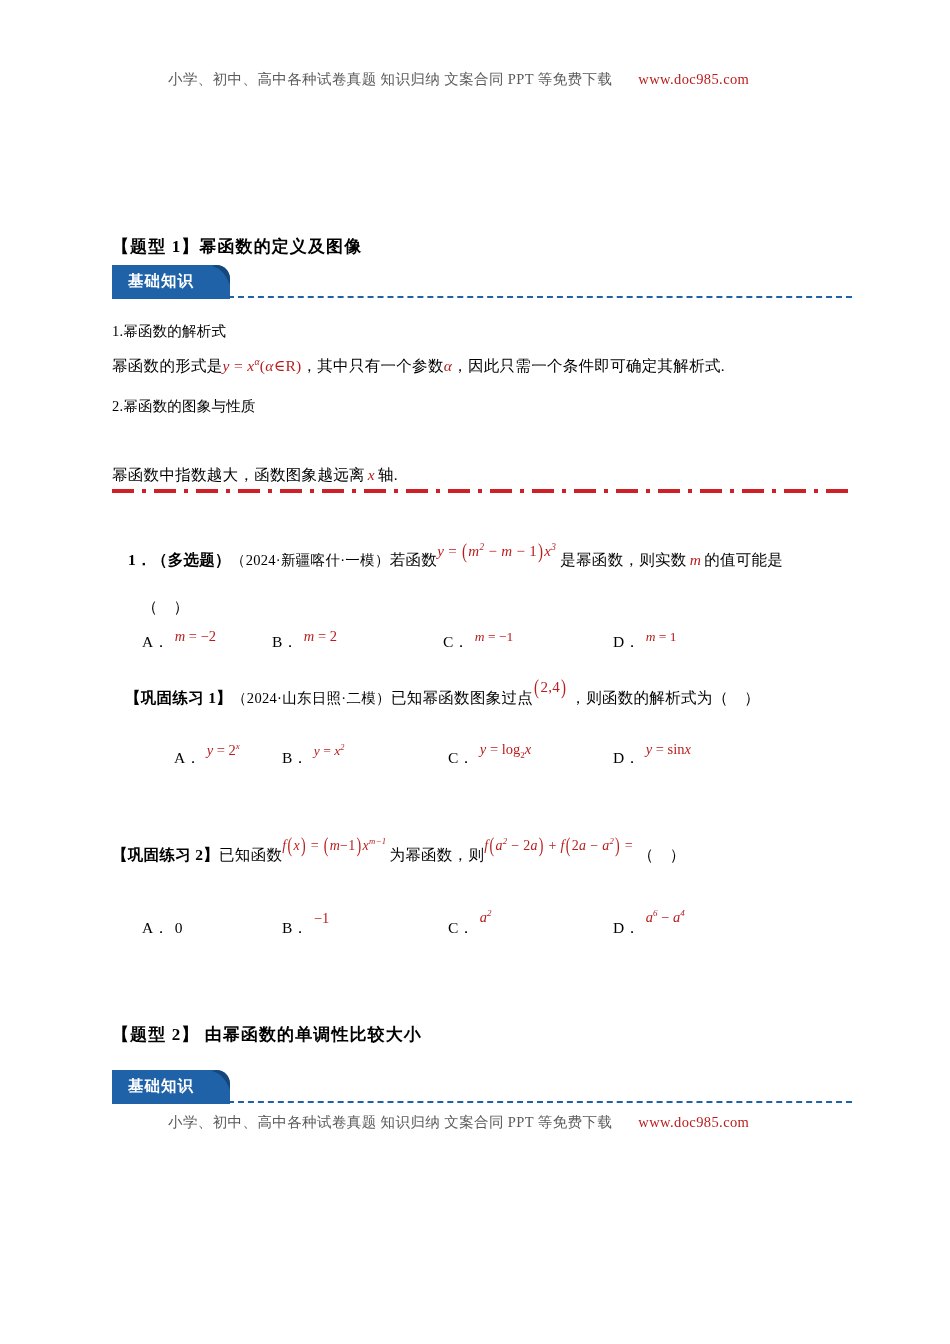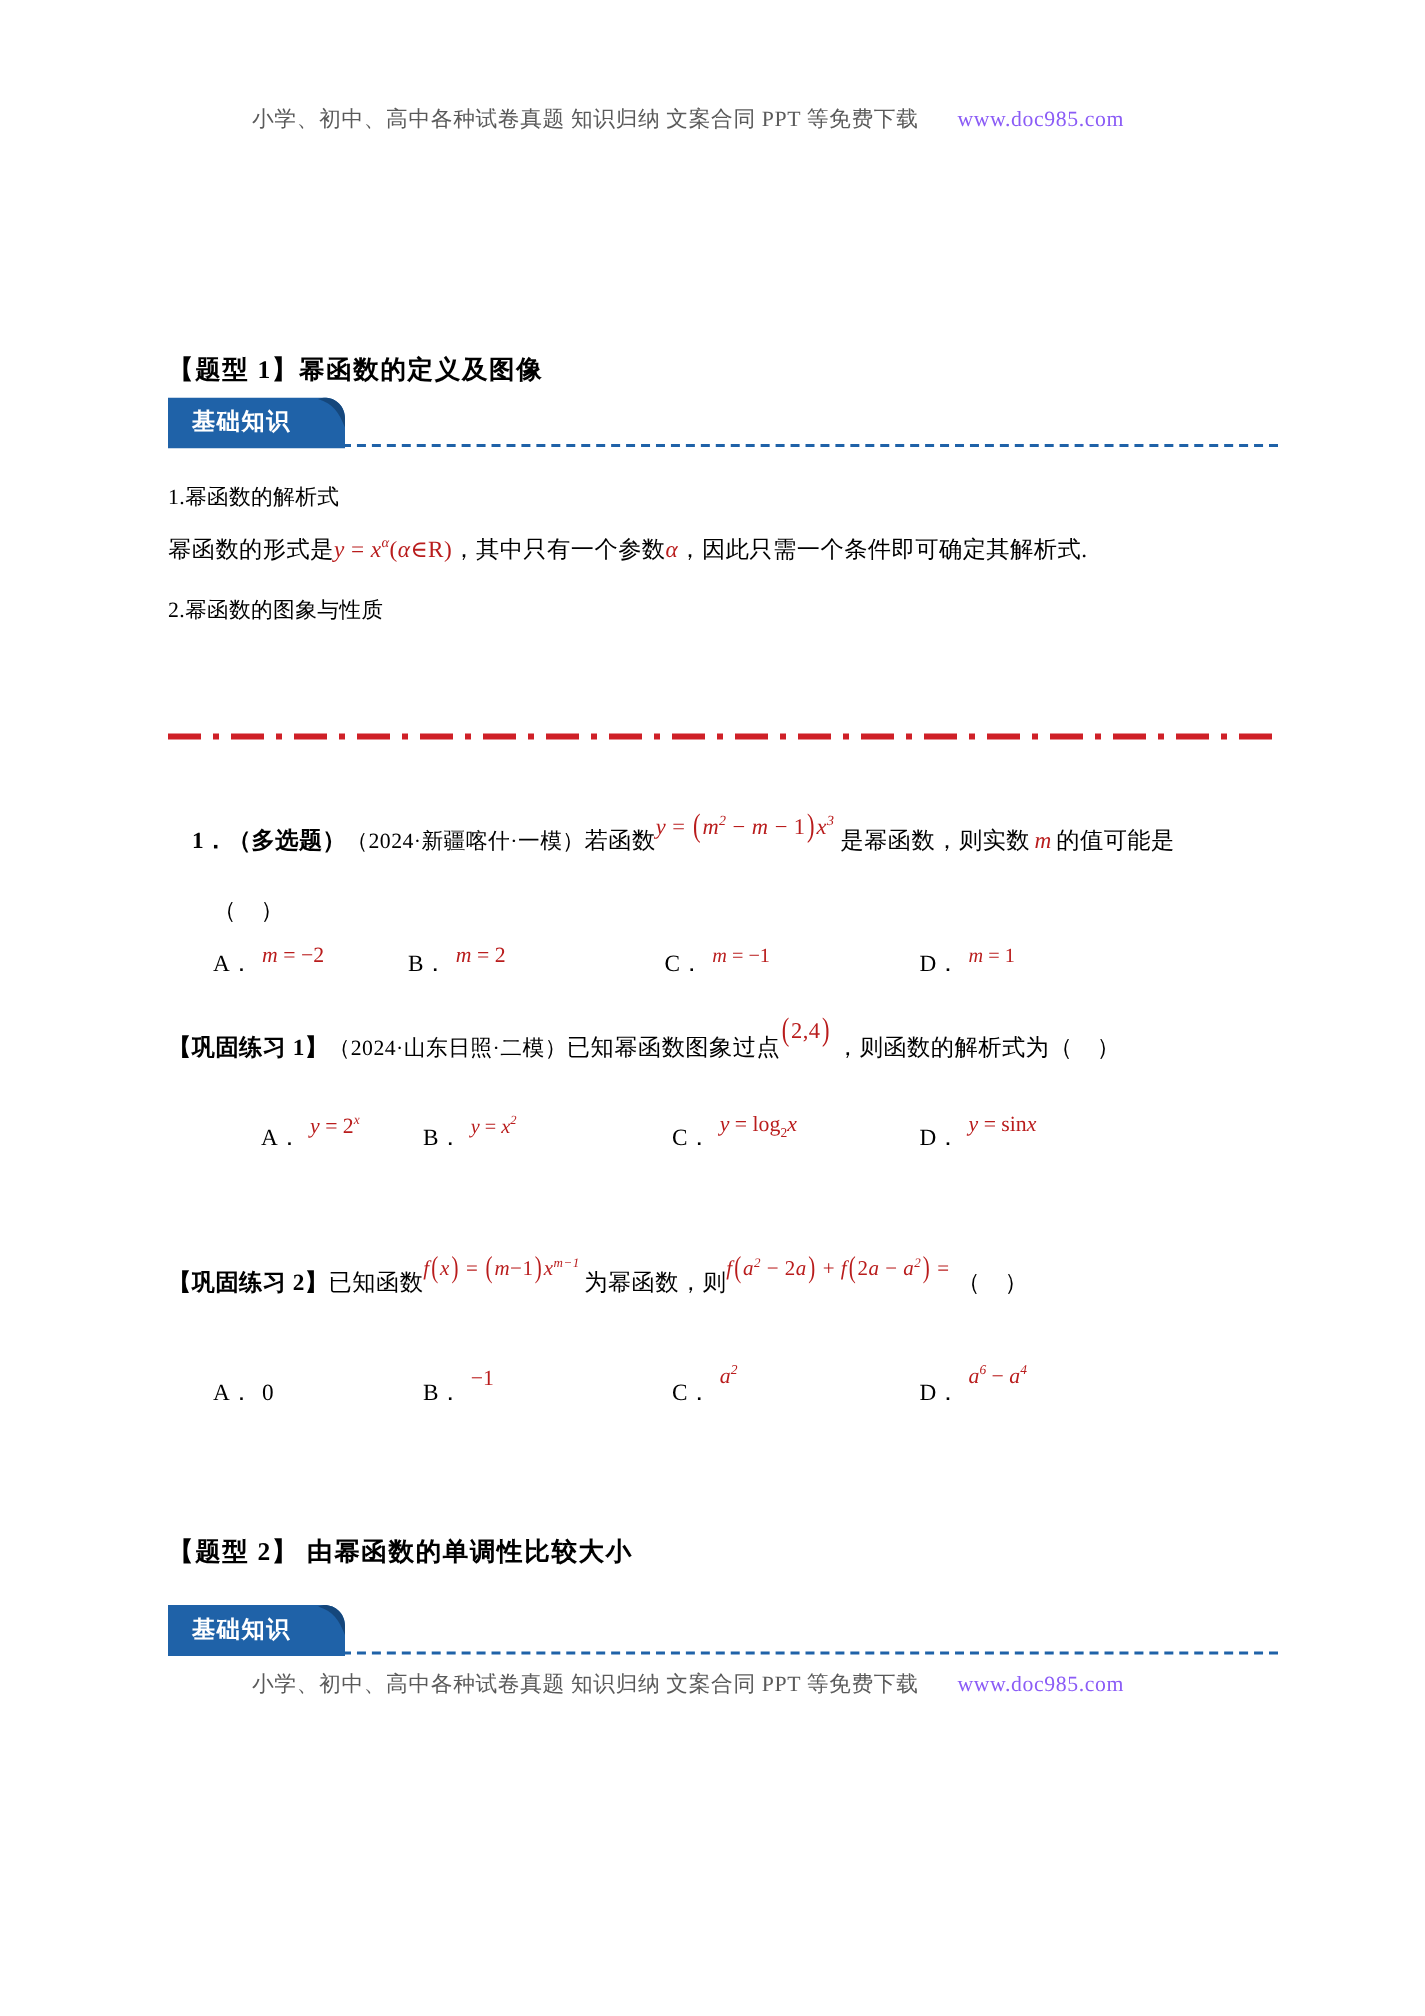--- a/index.html
+++ b/index.html
@@ -30,21 +30,21 @@
     font-size: 14.5px;
     color: #5a5a5a;
     letter-spacing: 0.4px;
     white-space: nowrap;
   }
   .running-head { left: 168px; top: 70px; }
   .running-foot { left: 168px; top: 1113px; }
   .running-text .url {
     font-family: "Liberation Serif", "DejaVu Serif", serif;
     margin-left: 26px;
-    color: #8b5cf6;
+    color: #b91c1c;
   }
 
   
   .type-heading {
     position: absolute;
     left: 112px;
     font-weight: bold;
     font-size: 17px;
     letter-spacing: 1.1px;
     color: #000;
@@ -218,20 +218,23 @@
 
   <div class="kb-title" style="top:322px;">1.幂函数的解析式</div>
 
   <div class="kb-line" style="top:356px;">
     <span>幂函数的形式是</span><span class="mth">y<span class="up">&nbsp;=&nbsp;</span>x<sup>α</sup><span class="up">(</span>α<span class="up">∈R)</span></span><span>，其中只有一个参数</span><span class="mth">α</span><span>，因此只需一个条件即可确定其解析式.</span>
   </div>
 
   <div class="kb-title" style="top:397px;">2.幂函数的图象与性质</div>
 
 
+  <div class="kb-line" style="top:465px;">
+    <span>幂函数中指数越大，函数图象越远离</span><span class="mth" style="margin:0 3px;">x</span><span>轴.</span>
+  </div>
 
   <div class="red-rule" style="top:489px;"></div>
 
   <div class="q-line" style="left:128px; top:550px;">
     <span class="q-num">1．</span><span class="q-bold">（多选题）</span><span class="src">（2024·新疆喀什·一模）</span><span>若函数</span><span class="mth raise">y<span class="up">&nbsp;=&nbsp;</span><span class="paren-big">(</span>m<sup>2</sup><span class="up">&nbsp;−&nbsp;</span>m<span class="up">&nbsp;−&nbsp;1</span><span class="paren-big">)</span>x<sup>3</sup></span><span style="margin-left:4px;">是幂函数，则实数</span><span class="mth" style="margin:0 3px;">m</span><span>的值可能是</span>
   </div>
   <div class="q-line" style="left:142px; top:597px;">（　）</div>
 
   <div class="opt-row" style="top:632px;">
     <div class="opt" style="left:142px;">
@@ -241,21 +244,21 @@
       <span class="lbl">B．</span><span class="mth val">m<span class="up">&nbsp;=&nbsp;2</span></span>
     </div>
     <div class="opt" style="left:443px;">
       <span class="lbl">C．</span><span class="mth val" style="font-size:13.5px;">m<span class="up">&nbsp;=&nbsp;−1</span></span>
     </div>
     <div class="opt" style="left:613px;">
       <span class="lbl">D．</span><span class="mth val" style="font-size:13.5px;">m<span class="up">&nbsp;=&nbsp;1</span></span>
     </div>
   </div>
 
-  <div class="q-line" style="left:112px; top:688px;">
+  <div class="q-line" style="left:125px; top:688px;">
     <span class="q-bold">【巩固练习 1】</span><span class="src">（2024·山东日照·二模）</span><span>已知幂函数图象过点</span><span class="mth raise" style="top:-11px;"><span class="paren-big">(</span><span class="up">2,4</span><span class="paren-big">)</span></span><span style="margin-left:3px;">，则函数的解析式为（　）</span>
   </div>
 
   <div class="opt-row" style="top:748px;">
     <div class="opt" style="left:142px;margin-left:32px;">
       <span class="lbl">A．</span><span class="mth val" style="top:-8px;">y<span class="up">&nbsp;=&nbsp;2</span><sup>x</sup></span>
     </div>
     <div class="opt" style="left:282px;">
       <span class="lbl">B．</span><span class="mth val" style="top:-8px; font-size:13.5px;">y<span class="up">&nbsp;=&nbsp;</span>x<sup>2</sup></span>
     </div>

